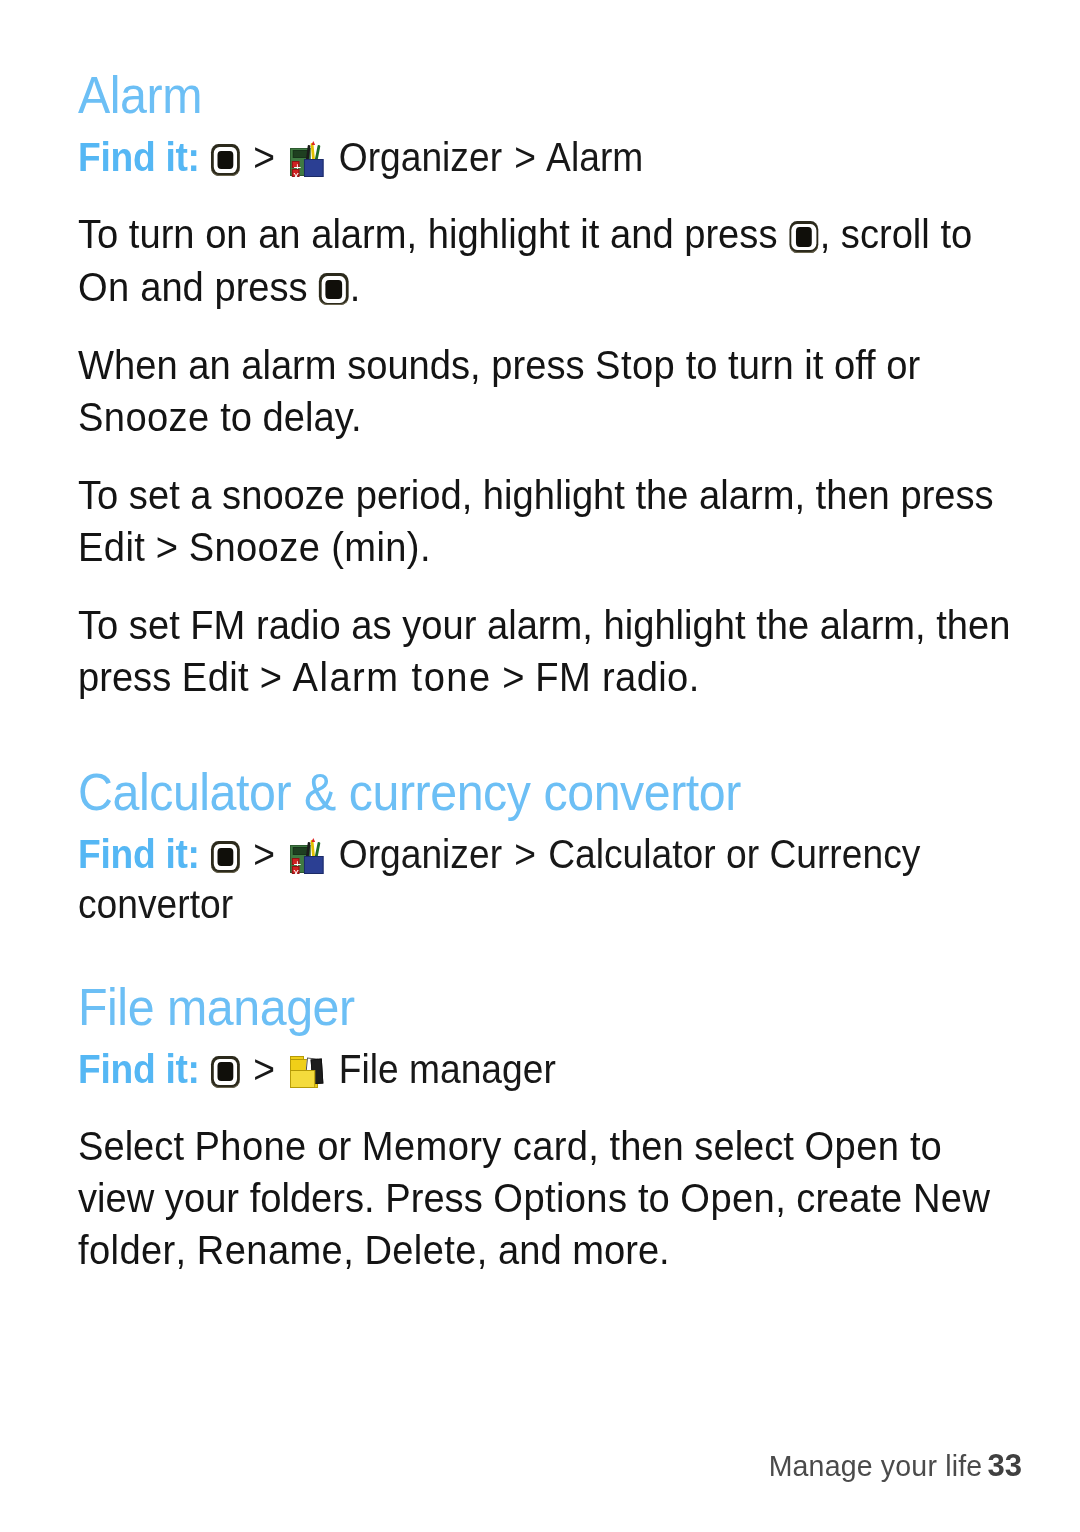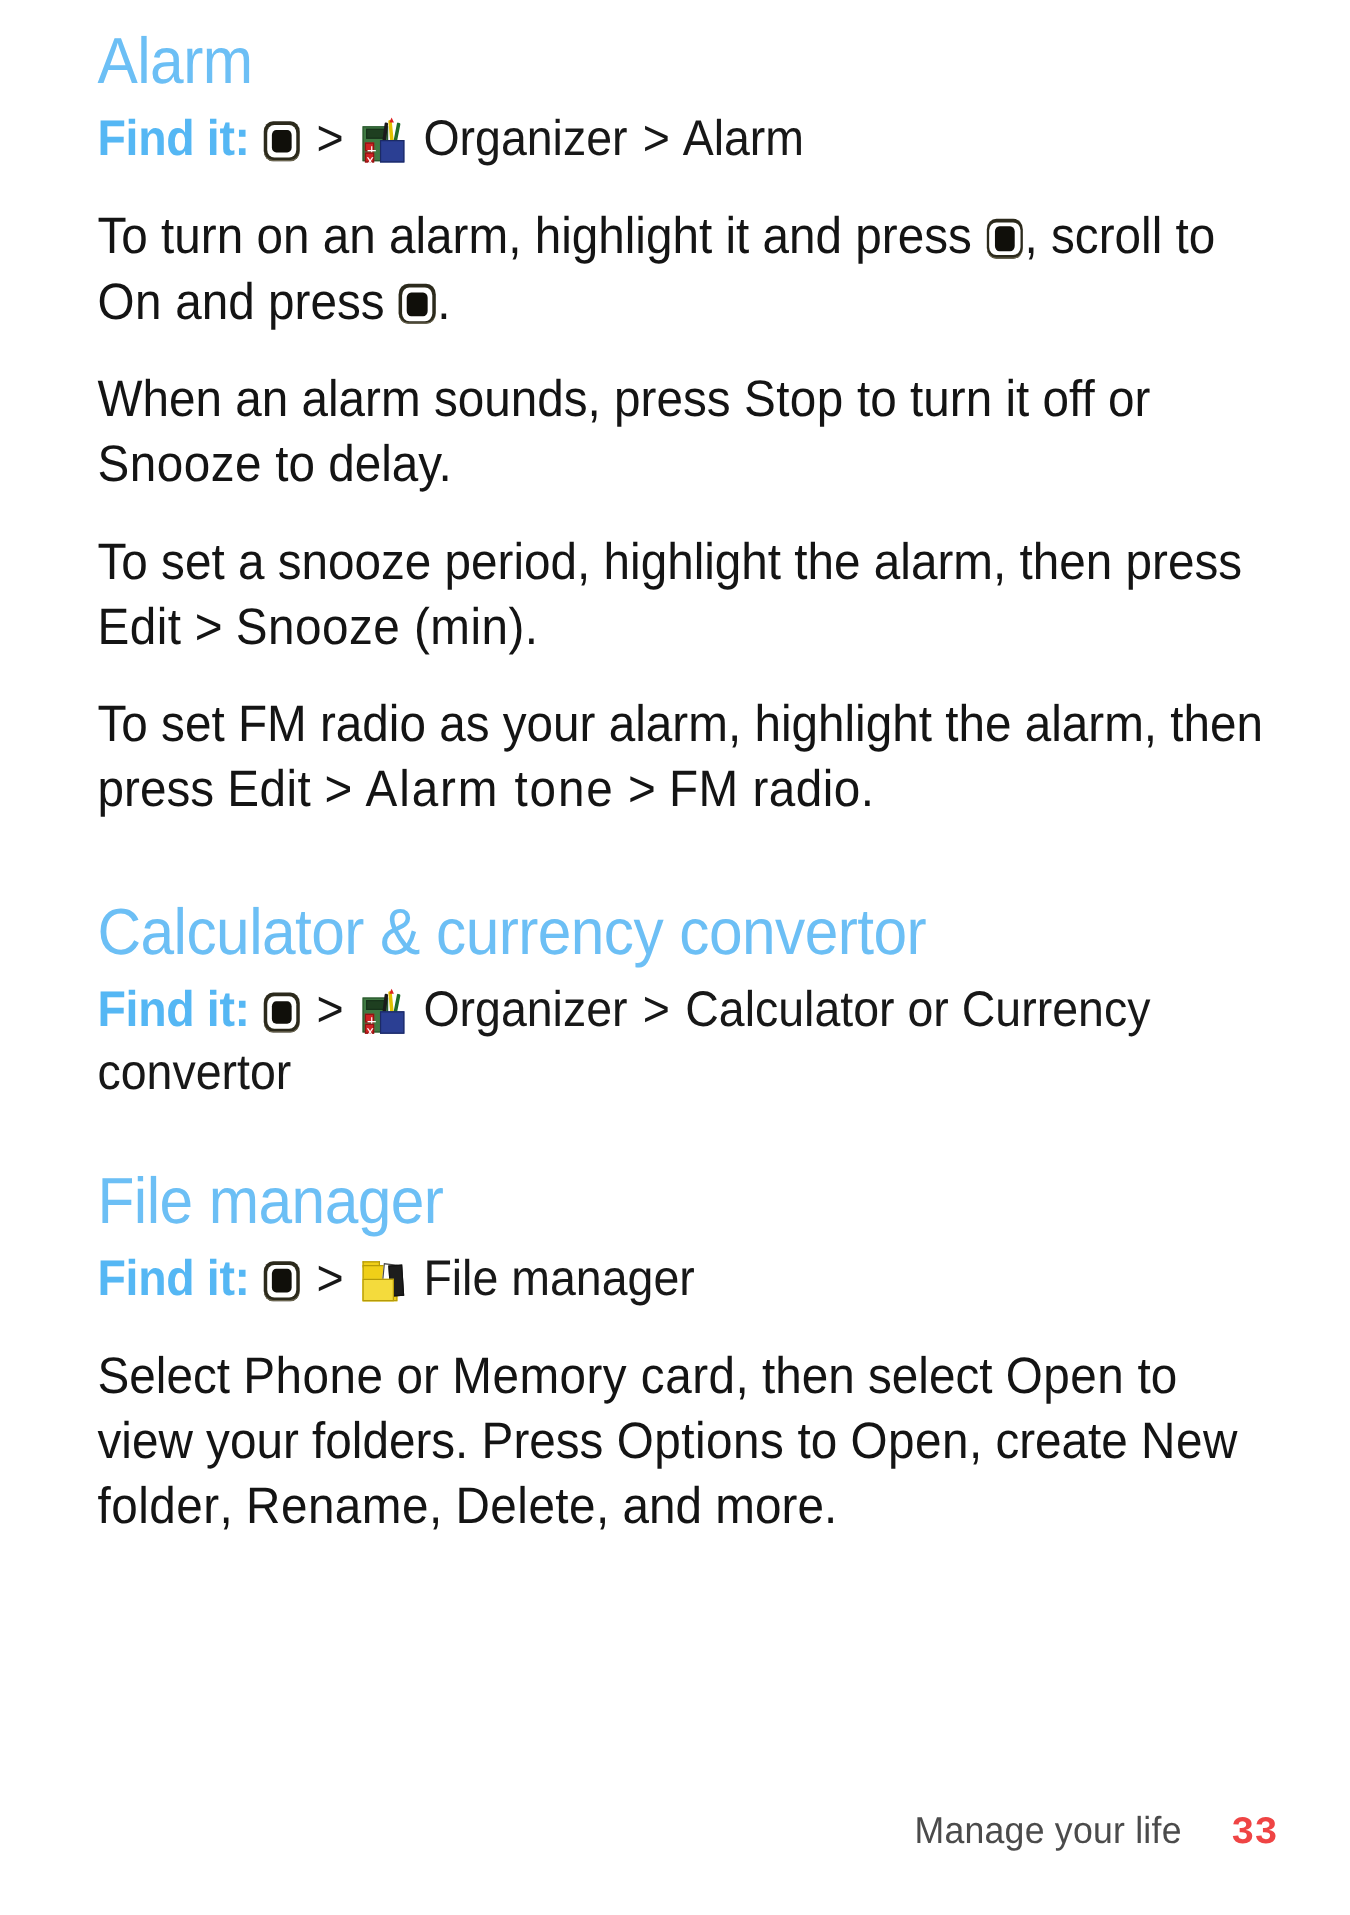--- a/index.html
+++ b/index.html
@@ -15,21 +15,21 @@
     color: #1a1a1a;
     overflow: hidden;
   }
 
   .page {
     position: absolute;
     left: 0; top: 0;
     width: 1080px;
     height: 1532px;
     box-sizing: border-box;
-    padding: 22px 60px 0 78px;
+    padding: 68px 60px 0 78px;
   }
 
   
   h1.section-title {
     color: #6cbff5;
     font-weight: normal;
     font-size: 52px;
     line-height: 1.04;
     margin: 0;
     letter-spacing: -0.5px;
@@ -214,24 +214,22 @@
     font-size: 30px;
     color: #4b4b4b;
   }
   .footer .ftitle {
     letter-spacing: 0.2px;
     transform: scaleX(0.95);
     display: inline-block;
   }
   .footer .fpage {
     font-weight: bold;
-    color: #ef4444;
-    margin-left: 34px;
+    color: #404040;
     font-size: 31px;
-    font-family: Liberation Mono, monospace;
   }
 </style>
 </head>
 <body>
 
 <div class="page">
 
   <h1 class="section-title sec-1">Alarm</h1>
 
   <div class="findit">

